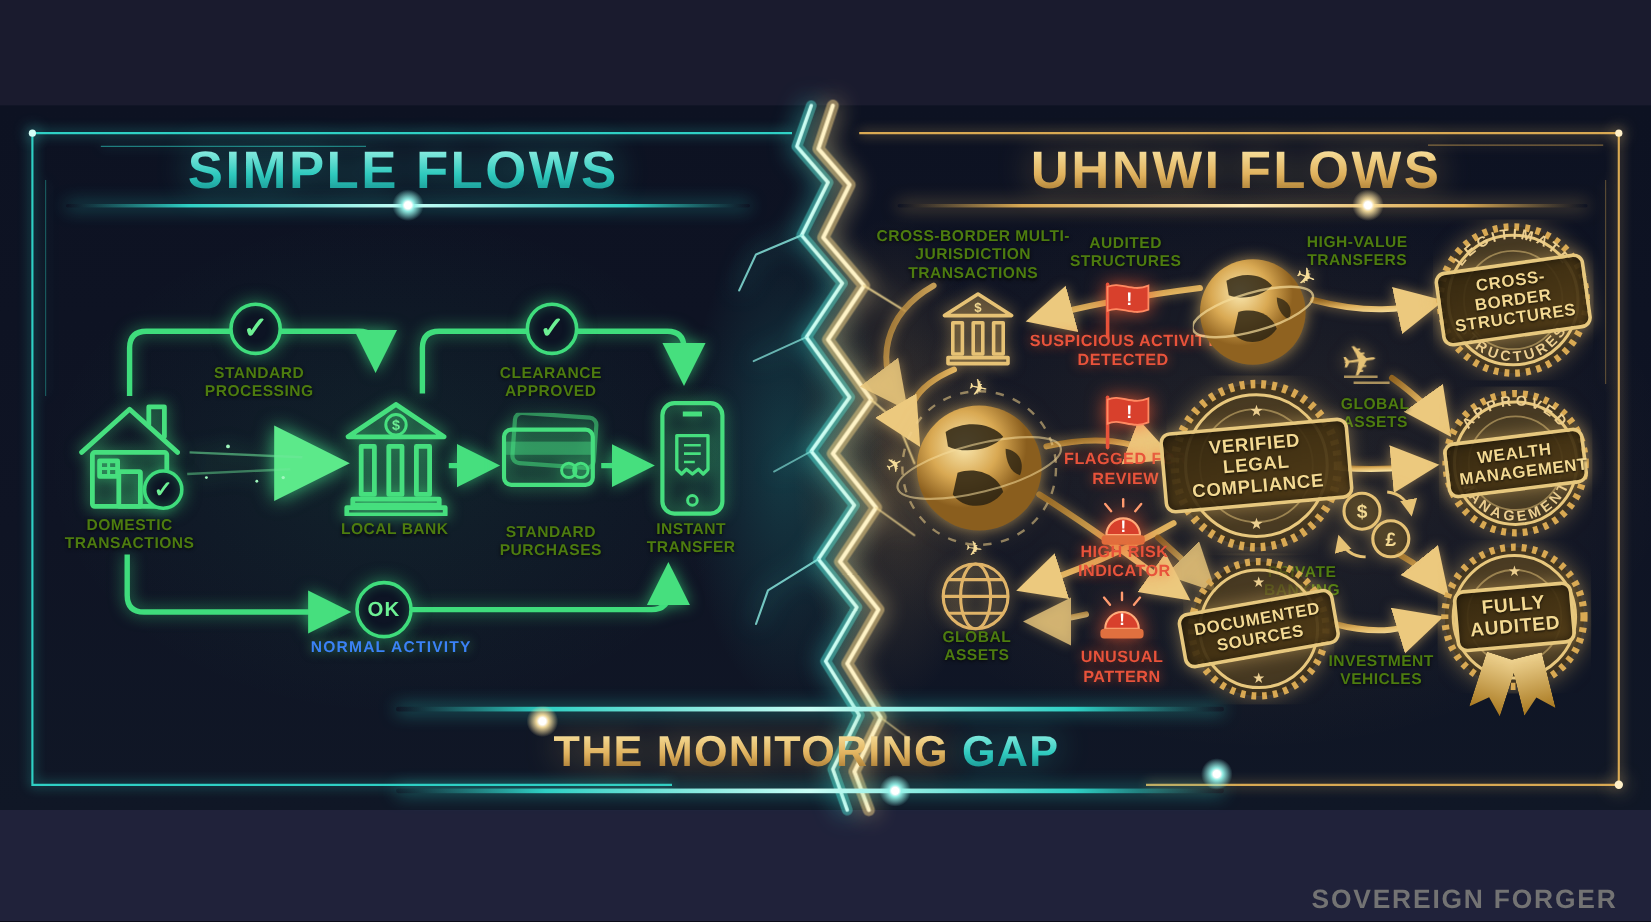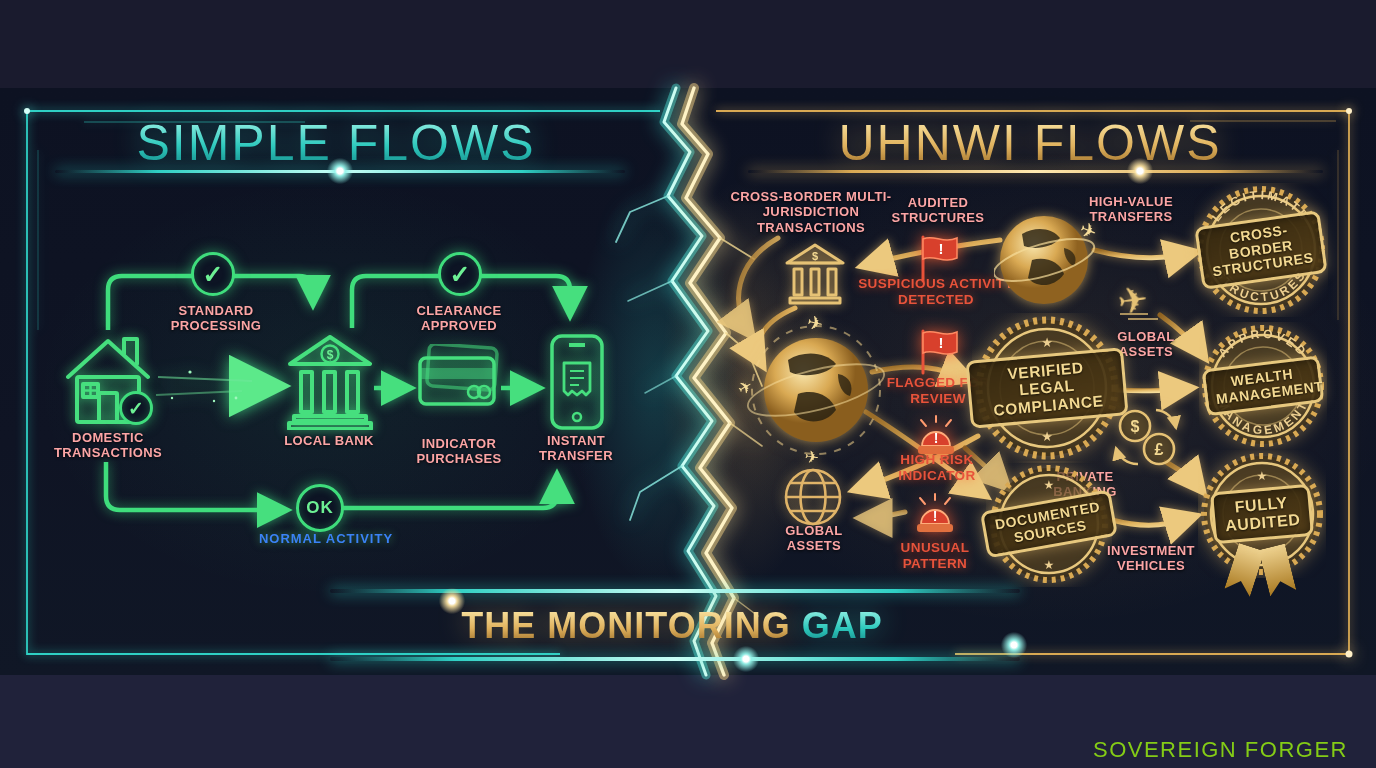--- a/index.html
+++ b/index.html
@@ -18,26 +18,26 @@
                 linear-gradient(180deg,#0d1222 0%, #0f1424 60%, #101726 100%); }
   .bg-bottom{ position:absolute; left:0; top:675px; width:1376px; height:93px; background:#20223a; }
   .bolt-glow{ position:absolute; left:560px; top:88px; width:280px; height:590px;
               background:
                radial-gradient(ellipse 120px 290px at 34% 50%, rgba(45,212,200,.20), transparent 70%),
                radial-gradient(ellipse 120px 290px at 66% 50%, rgba(235,185,95,.22), transparent 70%); }
 
   
   .lbl { position:absolute; transform:translate(-50%,-50%); text-align:center;
          font-weight:bold; line-height:1.18; letter-spacing:.4px; white-space:normal; }
-  .lbl.white { color:#fca5a5; text-shadow:0 1px 3px rgba(0,0,0,.85); font-size:13px; }
+  .lbl.white { color:#4d7c0f; text-shadow:0 1px 3px rgba(0,0,0,.85); font-size:13px; }
   .lbl.red   { color:#e8533b; text-shadow:0 0 10px rgba(255,90,45,.65); font-size:13.5px; }
   .lbl.greenlbl { color:#3b82f6; text-shadow:0 0 9px rgba(90,230,130,.55); font-size:13px; letter-spacing:1px;}
 
   
-  .panel-title { position:absolute; transform:translate(-50%,-50%); font-size:50px; font-weight:400;
+  .panel-title { position:absolute; transform:translate(-50%,-50%); font-size:44px; font-weight:700;
                  letter-spacing:2px; white-space:nowrap; }
   .grad-teal { background:linear-gradient(180deg,#a9f8ec 0%, #2ec9bd 55%, #117f80 100%);
                -webkit-background-clip:text; background-clip:text; color:transparent;
                filter:drop-shadow(0 0 14px rgba(45,212,195,.45)); }
   .grad-gold { background:linear-gradient(180deg,#ffeeb0 0%, #e0b25e 55%, #8f6220 100%);
                -webkit-background-clip:text; background-clip:text; color:transparent;
                filter:drop-shadow(0 0 14px rgba(235,190,105,.45)); }
   .hline { position:absolute; height:3px; border-radius:2px; }
   .hline.teal { background:linear-gradient(90deg,transparent,#2fd0c4 18%,#c8fff7 50%,#2fd0c4 82%,transparent);
                 box-shadow:0 0 14px rgba(45,212,200,.8); }
@@ -67,22 +67,22 @@
   .ribbon { position:absolute; width:27px; height:48px;
             background:linear-gradient(180deg,#efd391,#a8781f);
             clip-path:polygon(0 0,100% 0,100% 100%,50% 74%,0 100%);
             box-shadow:0 0 8px rgba(230,190,110,.5); }
 
   .spark { position:absolute; width:30px; height:30px; transform:translate(-50%,-50%); pointer-events:none; }
   .spark::before, .spark::after { content:""; position:absolute; background:inherit; }
   .spark.teal { background:radial-gradient(circle,#ffffff 0 14%, rgba(150,245,235,.95) 24%, transparent 62%); }
   .spark.gold { background:radial-gradient(circle,#ffffff 0 14%, rgba(250,225,160,.95) 24%, transparent 62%); }
 
-  .watermark { position:absolute; right:28px; top:737px; font-size:22px; font-weight:normal;
-               color:#84cc16; letter-spacing:1.5px; }
+  .watermark { position:absolute; right:28px; top:737px; font-size:22px; font-weight:bold;
+               color:#737373; letter-spacing:1.5px; }
 
   .big-title { position:absolute; left:672px; top:626px; transform:translate(-50%,-50%);
                font-size:36px; font-weight:800; letter-spacing:1px; white-space:nowrap; }
   .big-title span { display:inline-block; }
 
   svg.overlay { position:absolute; left:0; top:0; pointer-events:none; }
 </style>
 </head>
 <body>
 
@@ -212,21 +212,21 @@
 
   <svg class="icon green-glow" style="left:418px; top:344px;" width="82" height="64">
     <g fill="rgba(70,220,130,.07)" stroke="#46df7e" stroke-width="3.5">
       <rect x="10" y="2" width="68" height="42" rx="6" transform="rotate(4 44 23)" opacity=".55"></rect>
       <rect x="2" y="14" width="74" height="46" rx="6"></rect>
       <rect x="2" y="24" width="74" height="11" fill="rgba(70,220,130,.45)" stroke="none"></rect>
       <circle cx="56" cy="48" r="6" stroke-width="2.5"></circle>
       <circle cx="66" cy="48" r="6" stroke-width="2.5"></circle>
     </g>
   </svg>
-  <div class="lbl white" style="left:459px; top:451px; width:120px;">INDICATOR PURCHASES</div>
+  <div class="lbl white" style="left:459px; top:451px; width:120px;">STANDARD PURCHASES</div>
 
   <svg class="icon green-glow" style="left:549px; top:333px;" width="56" height="98">
     <g fill="none" stroke="#46df7e" stroke-width="3.5" stroke-linejoin="round">
       <rect x="3" y="3" width="50" height="92" rx="10" fill="rgba(70,220,130,.06)"></rect>
       <path d="M20,12 H36" stroke-width="4"></path>
       <path d="M15,30 h26 v28 l-4,4 -4,-4 -5,4 -5,-4 -4,4 -4,-4 Z" stroke-width="2.8"></path>
       <path d="M21,38 h14 M21,45 h14 M21,52 h9" stroke-width="2.2"></path>
       <circle cx="28" cy="84" r="4" stroke-width="2.5"></circle>
     </g>
   </svg>

